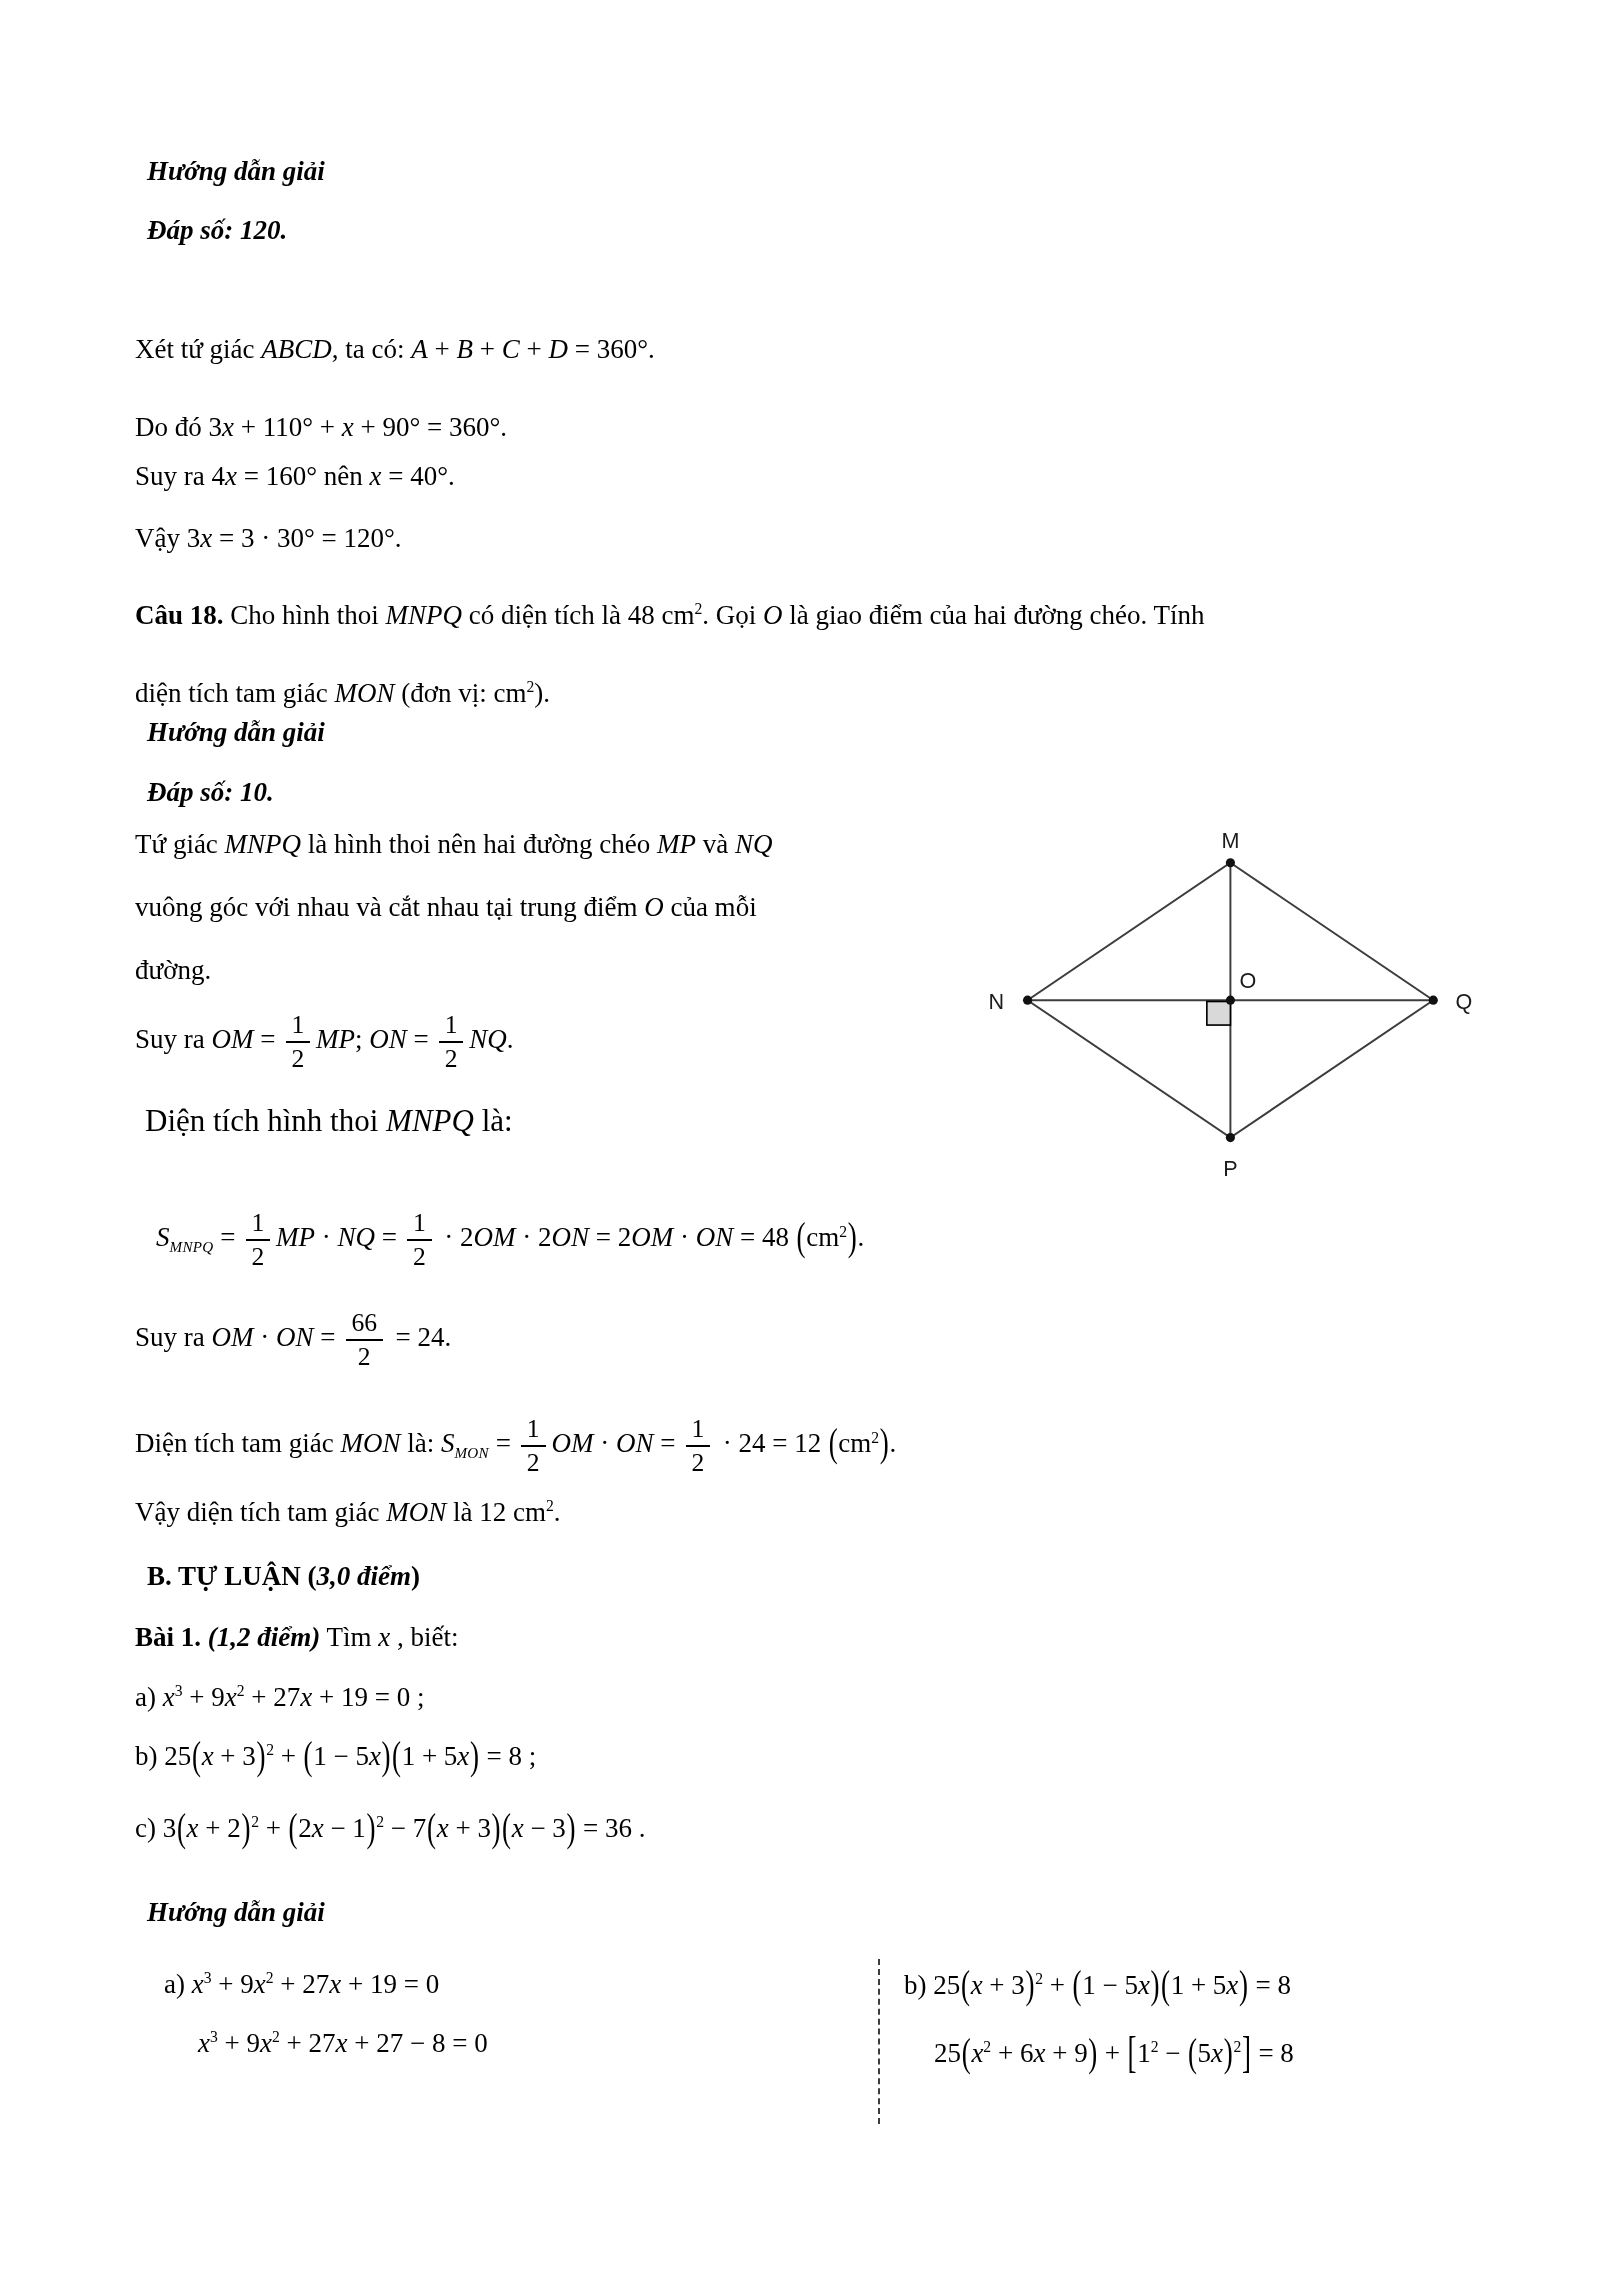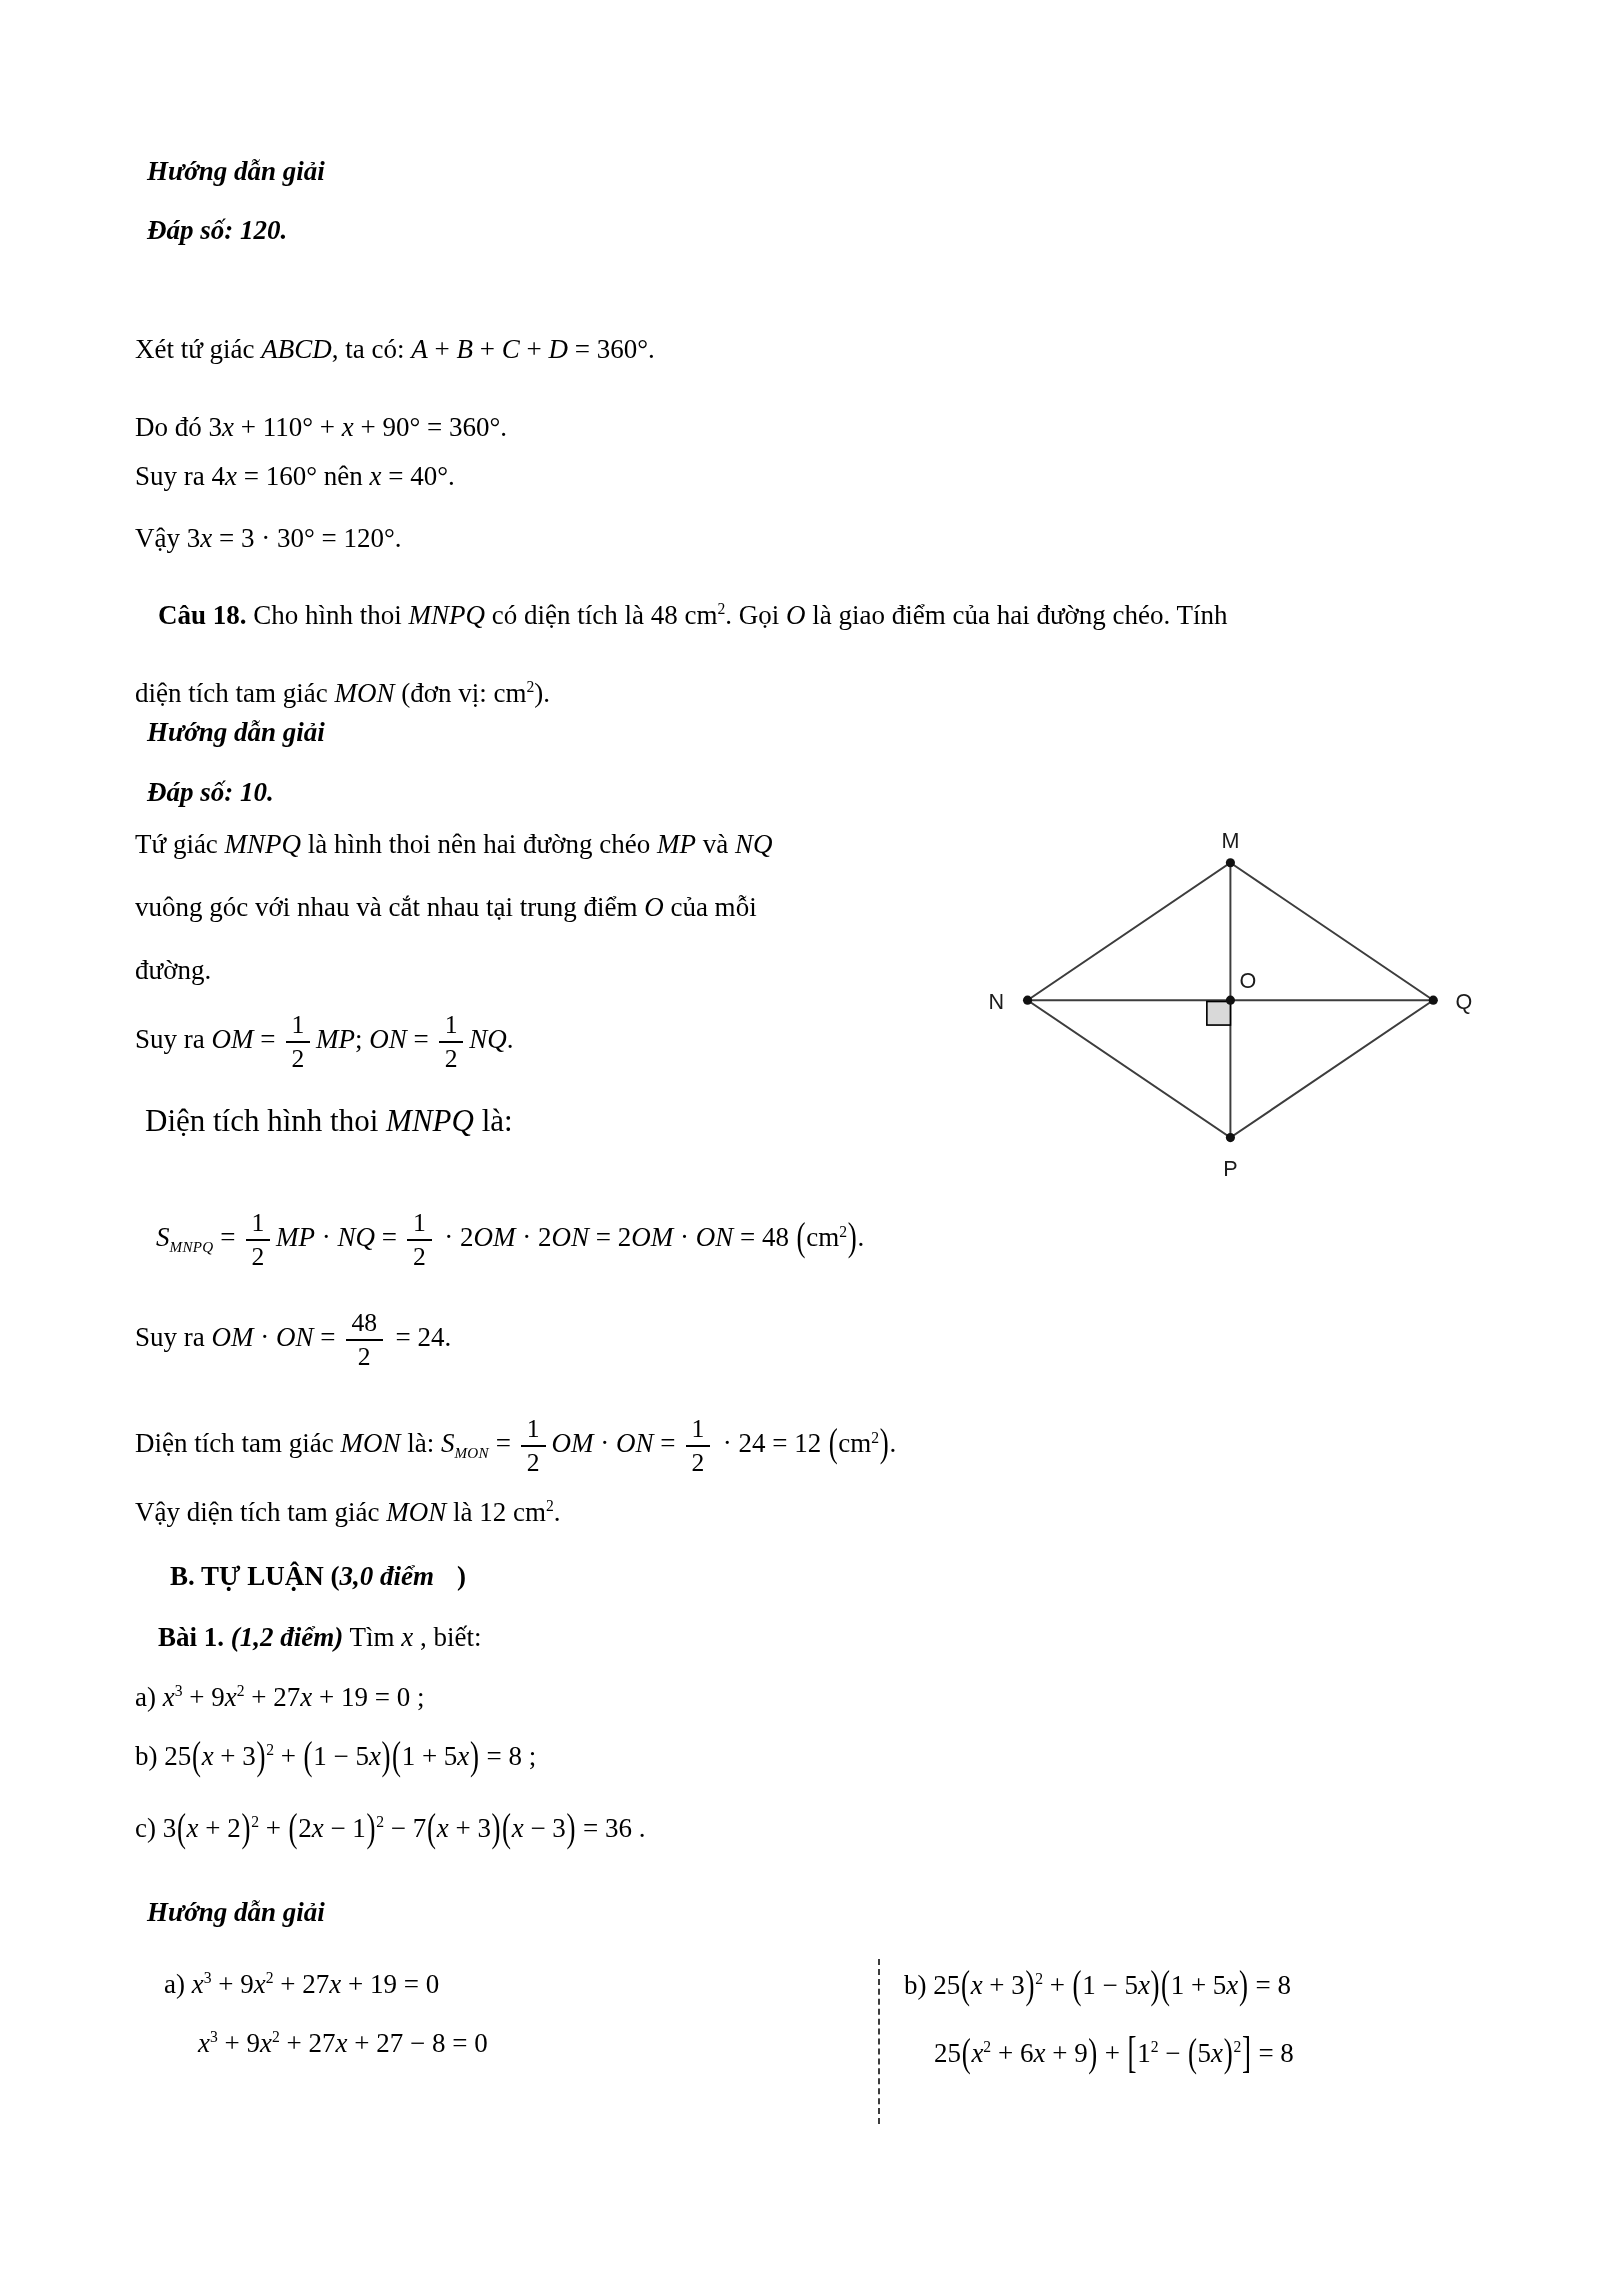--- a/index.html
+++ b/index.html
@@ -3,21 +3,21 @@
 <meta charset="utf-8">
 <style>
   html,body{margin:0;padding:0;background:#ffffff;}
   .page{position:relative;width:1623px;height:2295px;background:#ffffff;
         font-family:"Liberation Serif",serif;color:#000;overflow:hidden;}
   .line{position:absolute;font-size:27px;line-height:1.28;white-space:nowrap;}
   .para{position:absolute;font-size:27px;white-space:nowrap;}
   .bold{font-weight:bold;font-style:italic;}
   .big{font-size:31px;text-align:right;}
   .tk-txt{}
-  .tk-b{font-weight:bold;margin-left:23px;}
+  .tk-b{font-weight:bold;}
   .tk-bi{font-weight:bold;font-style:italic;}
   .tk-it{font-style:italic;}
   .tk-sup{font-size:0.58em;vertical-align:0.62em;}
   .tk-sub{font-size:0.56em;font-style:italic;vertical-align:-0.35em;letter-spacing:0.3px;}
   .tk-lp,.tk-rp{display:inline-block;transform:scaleY(1.45);transform-origin:50% 52%;padding:0 0.7px;}
   .tk-lb,.tk-rb{display:inline-block;transform:scaleY(1.62);transform-origin:50% 52%;padding:0 0.7px;}
   .frac{display:inline-block;text-align:center;vertical-align:middle;
         margin:0 5.9px 0 3.3px;line-height:1.1;font-size:0.95em;}
   .frac .num{display:block;padding:0 5.9px 2px;border-bottom:2px solid #000;}
   .frac .den{display:block;padding:2px 5.9px 0;}
@@ -71,21 +71,21 @@
     <text x="410" y="552" text-anchor="middle">P</text>
     <text x="424" y="264" text-anchor="start">O</text>
   </svg>
 
   <div class="line" style="left:135px;top:1011px"><span class="tk-txt">Suy ra </span><span class="tk-it">OM</span><span class="tk-txt"> = </span><span class="frac"><span class="num">1</span><span class="den">2</span></span><span class="tk-it">MP</span><span class="tk-txt">; </span><span class="tk-it">ON</span><span class="tk-txt"> = </span><span class="frac"><span class="num">1</span><span class="den">2</span></span><span class="tk-it">NQ</span><span class="tk-txt">.</span></div>
 
   <div class="line big" style="left:145px;top:1101px"><span class="tk-txt">Diện tích hình thoi </span><span class="tk-it">MNPQ</span><span class="tk-txt"> là:</span></div>
 
   <div class="line" style="left:156px;top:1209px"><span class="tk-it">S</span><span class="tk-sub">MNPQ</span><span class="tk-txt"> = </span><span class="frac"><span class="num">1</span><span class="den">2</span></span><span class="tk-it">MP</span><span class="tk-txt"> · </span><span class="tk-it">NQ</span><span class="tk-txt"> = </span><span class="frac"><span class="num">1</span><span class="den">2</span></span><span class="tk-txt"> · 2</span><span class="tk-it">OM</span><span class="tk-txt"> · 2</span><span class="tk-it">ON</span><span class="tk-txt"> = 2</span><span class="tk-it">OM</span><span class="tk-txt"> · </span><span class="tk-it">ON</span><span class="tk-txt"> = 48 </span><span class="tk-lp">(</span><span class="tk-txt">cm</span><span class="tk-sup">2</span><span class="tk-rp">)</span><span class="tk-txt">.</span></div>
 
-  <div class="line" style="left:135px;top:1309px"><span class="tk-txt">Suy ra </span><span class="tk-it">OM</span><span class="tk-txt"> · </span><span class="tk-it">ON</span><span class="tk-txt"> = </span><span class="frac"><span class="num">48</span><span class="den">2</span></span><span class="tk-txt"> = 24.</span></div>
+  <div class="line" style="left:135px;top:1309px"><span class="tk-txt">Suy ra </span><span class="tk-it">OM</span><span class="tk-txt"> · </span><span class="tk-it">ON</span><span class="tk-txt"> = </span><span class="frac"><span class="num">66</span><span class="den">2</span></span><span class="tk-txt"> = 24.</span></div>
 
   <div class="line" style="left:135px;top:1415px"><span class="tk-txt">Diện tích tam giác </span><span class="tk-it">MON</span><span class="tk-txt"> là: </span><span class="tk-it">S</span><span class="tk-sub">MON</span><span class="tk-txt"> = </span><span class="frac"><span class="num">1</span><span class="den">2</span></span><span class="tk-it">OM</span><span class="tk-txt"> · </span><span class="tk-it">ON</span><span class="tk-txt"> = </span><span class="frac"><span class="num">1</span><span class="den">2</span></span><span class="tk-txt"> · 24 = 12 </span><span class="tk-lp">(</span><span class="tk-txt">cm</span><span class="tk-sup">2</span><span class="tk-rp">)</span><span class="tk-txt">.</span></div>
 
   <div class="line" style="left:135px;top:1495px"><span class="tk-txt">Vậy diện tích tam giác </span><span class="tk-it">MON</span><span class="tk-txt"> là 12 cm</span><span class="tk-sup">2</span><span class="tk-txt">.</span></div>
 
   <div class="line" style="left:147px;top:1559px"><span class="tk-b">B. TỰ LUẬN (</span><span class="tk-bi">3,0 điểm</span><span class="tk-b">)</span></div>
 
   <div class="line" style="left:135px;top:1620px"><span class="tk-b">Bài 1. </span><span class="tk-bi">(1,2 điểm)</span><span class="tk-txt"> Tìm </span><span class="tk-it">x</span><span class="tk-txt"> , biết:</span></div>
 
   <div class="line" style="left:135px;top:1680px"><span class="tk-txt">a) </span><span class="tk-it">x</span><span class="tk-sup">3</span><span class="tk-txt"> + 9</span><span class="tk-it">x</span><span class="tk-sup">2</span><span class="tk-txt"> + 27</span><span class="tk-it">x</span><span class="tk-txt"> + 19 = 0 ;</span></div>

